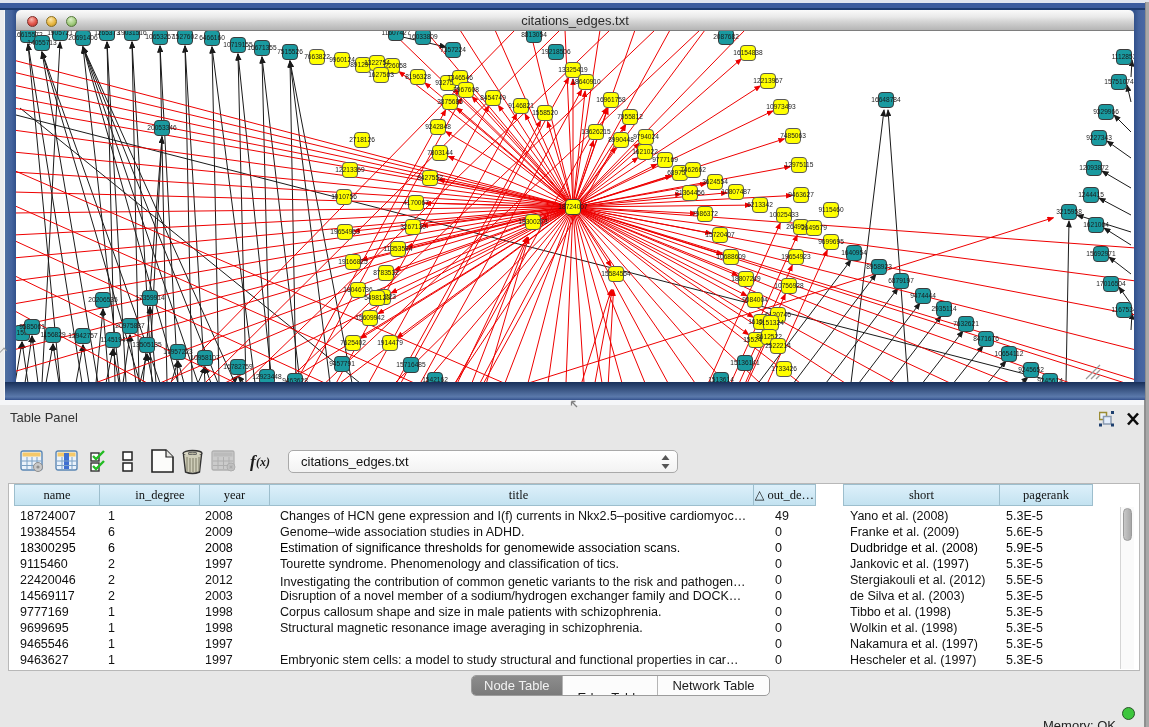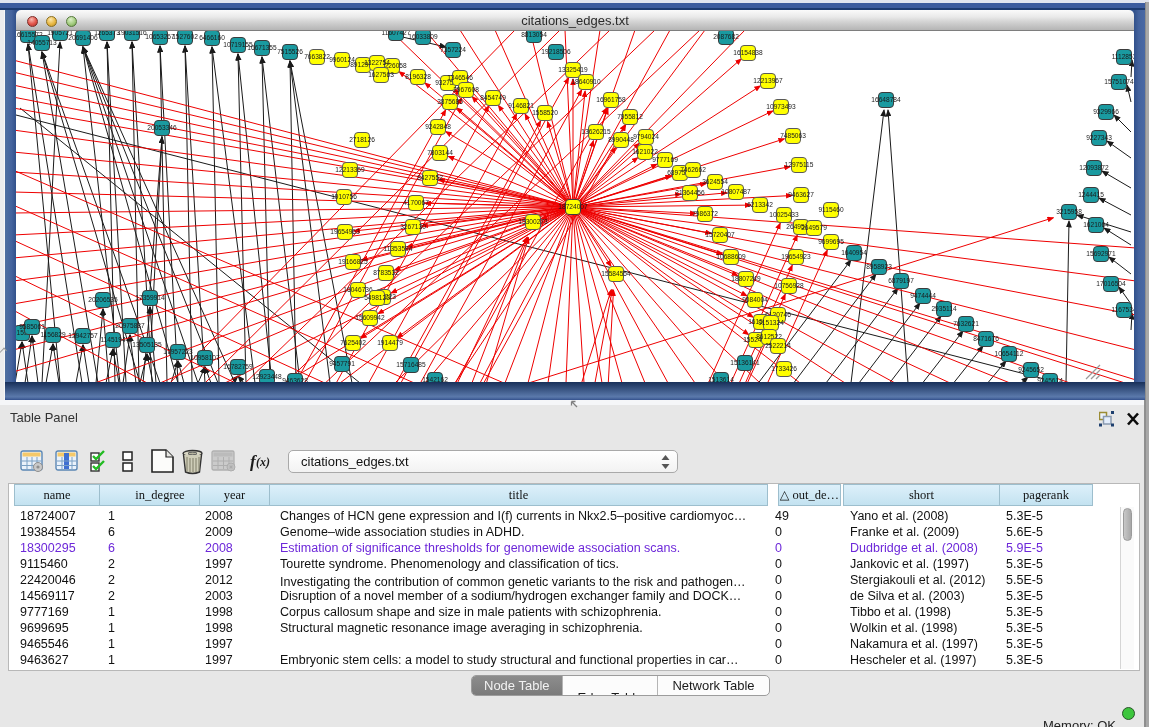--- a/index.html
+++ b/index.html
@@ -671,21 +671,21 @@
           <path d="M5.5 15 L9.5 10 H1.5 Z" fill="#555"></path>
         </svg>
       </div>
     </div>
     <div id="tablebox"></div>
 
     <div class="hdr" style="left:14px;   width:86px;">name</div>
     <div class="hdr" style="left:99px;   width:122px;">in_degree</div>
     <div class="hdr" style="left:199px;  width:71px;">year</div>
     <div class="hdr" style="left:269px;  width:499px;">title</div>
-    <div class="hdr" style="left:778px;  width:63px;">△ out_de…</div>
+    <div class="hdr" style="left:753px;  width:63px;">△ out_de…</div>
     <div class="hdr" style="left:843px;  width:157px;">short</div>
     <div class="hdr" style="left:999px;  width:94px;">pagerank</div>
     <div id="rowwrap" style="position:absolute;left:0;top:0;width:1149px;height:327px;overflow:hidden">
         <div style="position:absolute;left:10px;top:109px;width:1110px;height:16px;font-size:12.5px;color:#111">
           <div style="position:absolute;left:10px;top:0;white-space:nowrap">18724007</div>
           <div style="position:absolute;left:98px;top:0;white-space:nowrap">1</div>
           <div style="position:absolute;left:195px;top:0;white-space:nowrap">2008</div>
           <div style="position:absolute;left:270px;top:0;white-space:nowrap">Changes of HCN gene expression and I(f) currents in Nkx2.5–positive cardiomyoc…</div>
           <div style="position:absolute;left:765px;top:0;white-space:nowrap">49</div>
           <div style="position:absolute;left:840px;top:0;white-space:nowrap">Yano et al. (2008)</div>
@@ -693,21 +693,21 @@
         </div>
         <div style="position:absolute;left:10px;top:125px;width:1110px;height:16px;font-size:12.5px;color:#111">
           <div style="position:absolute;left:10px;top:0;white-space:nowrap">19384554</div>
           <div style="position:absolute;left:98px;top:0;white-space:nowrap">6</div>
           <div style="position:absolute;left:195px;top:0;white-space:nowrap">2009</div>
           <div style="position:absolute;left:270px;top:0;white-space:nowrap">Genome–wide association studies in ADHD.</div>
           <div style="position:absolute;left:765px;top:0;white-space:nowrap">0</div>
           <div style="position:absolute;left:840px;top:0;white-space:nowrap">Franke et al. (2009)</div>
           <div style="position:absolute;left:996px;top:0;white-space:nowrap">5.6E-5</div>
         </div>
-        <div style="position:absolute;left:10px;top:141px;width:1110px;height:16px;font-size:12.5px;color:#6d28d9">
+        <div style="position:absolute;left:10px;top:141px;width:1110px;height:16px;font-size:12.5px;color:#000000">
           <div style="position:absolute;left:10px;top:0;white-space:nowrap">18300295</div>
           <div style="position:absolute;left:98px;top:0;white-space:nowrap">6</div>
           <div style="position:absolute;left:195px;top:0;white-space:nowrap">2008</div>
           <div style="position:absolute;left:270px;top:0;white-space:nowrap">Estimation of significance thresholds for genomewide association scans.</div>
           <div style="position:absolute;left:765px;top:0;white-space:nowrap">0</div>
           <div style="position:absolute;left:840px;top:0;white-space:nowrap">Dudbridge et al. (2008)</div>
           <div style="position:absolute;left:996px;top:0;white-space:nowrap">5.9E-5</div>
         </div>
         <div style="position:absolute;left:10px;top:157px;width:1110px;height:16px;font-size:12.5px;color:#111">
           <div style="position:absolute;left:10px;top:0;white-space:nowrap">9115460</div>

